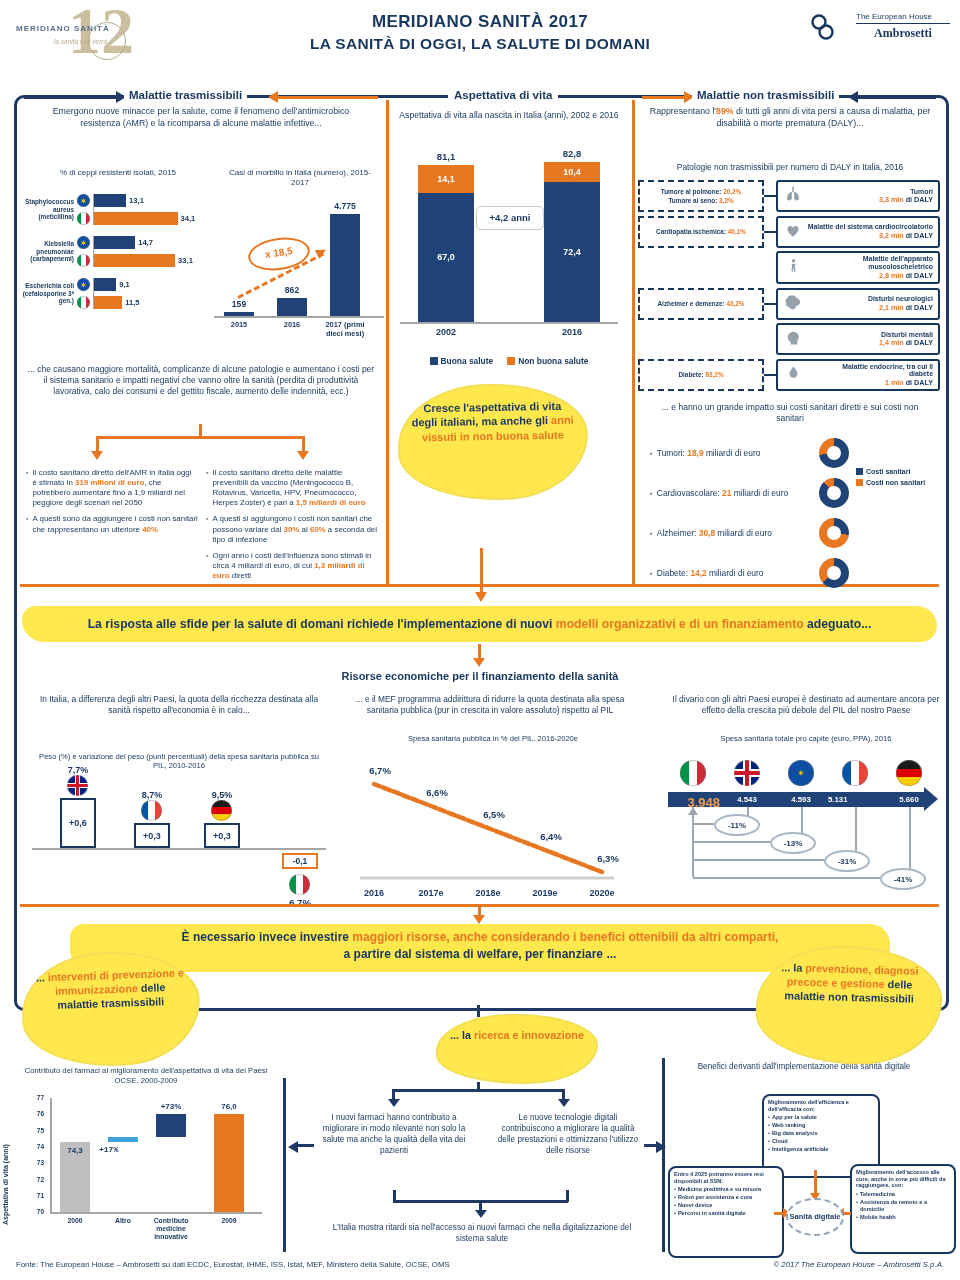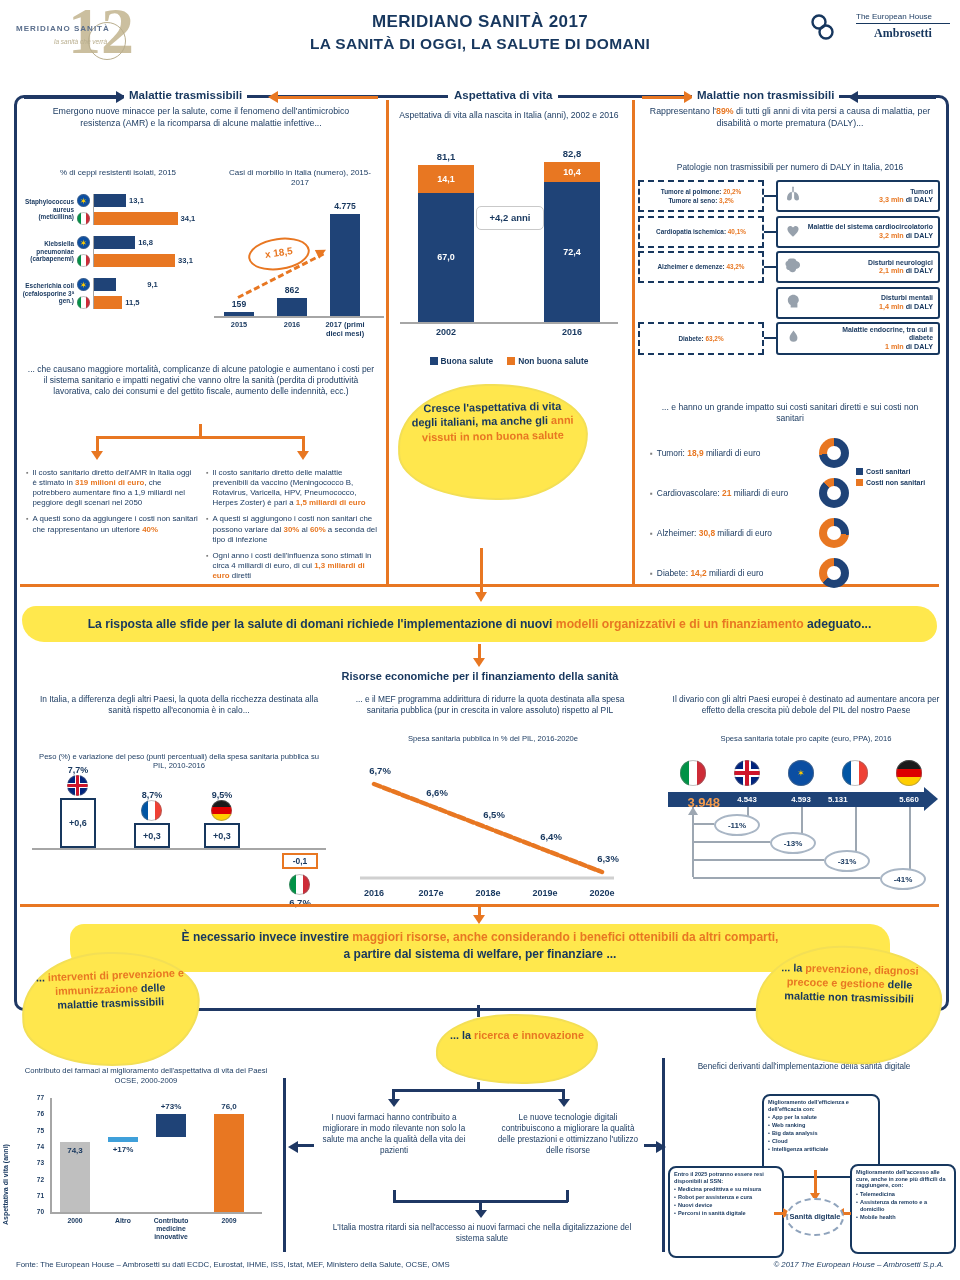--- a/index.html
+++ b/index.html
@@ -100,38 +100,38 @@
       </div>
       <div style="display: flex; align-items: center; margin-bottom: 11px;">
         <div style="width: 52px; font-size: 6.4px; font-weight: bold; text-align: right; line-height: 1.15; color: rgb(23, 55, 94); flex: 0 0 auto;">Klebsiella pneumoniae (carbapenemi)</div>
         <div style="display: flex; flex-direction: column; gap: 5px; margin: 0px 3px; flex: 0 0 auto; width: 13px;">
           <div class="flag eu" style="position: relative; width: 13px; height: 13px; flex: 0 0 auto;"></div>
           <div class="flag it" style="position: relative; width: 13px; height: 13px; flex: 0 0 auto;"></div>
         </div>
         <div style="display: flex; flex-direction: column; gap: 5px; border-left: 1.5px solid rgb(166, 166, 166); flex: 1 1 0%;">
           <div style="display: flex; align-items: center; gap: 3px; height: 13px;">
             <div style="width: 41.16px; height: 13px; background: rgb(31, 67, 119); flex: 0 0 auto;"></div>
-            <div style="font-size: 7.6px; font-weight: bold; color: rgb(23, 55, 94);">16,8</div>
+            <div style="font-size: 7.6px; font-weight: bold; color: rgb(23, 55, 94);">14,7</div>
           </div>
           <div style="display: flex; align-items: center; gap: 3px; height: 13px;">
             <div style="width: 81.095px; height: 13px; background: rgb(232, 119, 34); flex: 0 0 auto;"></div>
             <div style="font-size: 7.6px; font-weight: bold; color: rgb(23, 55, 94);">33,1</div>
           </div>
         </div>
       </div>
       <div style="display: flex; align-items: center; margin-bottom: 11px;">
         <div style="width: 52px; font-size: 6.4px; font-weight: bold; text-align: right; line-height: 1.15; color: rgb(23, 55, 94); flex: 0 0 auto;">Escherichia coli (cefalosporine 3ª gen.)</div>
         <div style="display: flex; flex-direction: column; gap: 5px; margin: 0px 3px; flex: 0 0 auto; width: 13px;">
           <div class="flag eu" style="position: relative; width: 13px; height: 13px; flex: 0 0 auto;"></div>
           <div class="flag it" style="position: relative; width: 13px; height: 13px; flex: 0 0 auto;"></div>
         </div>
         <div style="display: flex; flex-direction: column; gap: 5px; border-left: 1.5px solid rgb(166, 166, 166); flex: 1 1 0%;">
           <div style="display: flex; align-items: center; gap: 3px; height: 13px;">
             <div style="width: 22.295px; height: 13px; background: rgb(31, 67, 119); flex: 0 0 auto;"></div>
-            <div style="font-size: 7.6px; font-weight: bold; color: rgb(23, 55, 94); margin-left: 28px;">9,1</div>
+            <div style="font-size: 7.6px; font-weight: bold; color: rgb(23, 55, 94);">9,1</div>
           </div>
           <div style="display: flex; align-items: center; gap: 3px; height: 13px;">
             <div style="width: 28.175px; height: 13px; background: rgb(232, 119, 34); flex: 0 0 auto;"></div>
             <div style="font-size: 7.6px; font-weight: bold; color: rgb(23, 55, 94);">11,5</div>
           </div>
         </div>
       </div>
     </div>
 
   <div class="abs c" style="left:222px;top:168px;width:156px;font-size:8px;line-height:1.25">Casi di morbillo in Italia (numero), 2015-2017</div>
@@ -240,20 +240,34 @@
           <div style="font-size: 6.4px; font-weight: bold; text-align: center; line-height: 1.2; color: rgb(23, 55, 94);">Cardiopatia ischemica: <span class="o">40,1%</span></div>
         </div>
         <div style="width: 12px; align-self: center; border-top: 2px dashed rgb(23, 55, 94); flex: 0 0 auto;"></div>
         <div style="flex: 1 1 0%; border: 2px solid rgb(23, 55, 94); border-radius: 3px; display: flex; align-items: center; padding: 2px 5px; gap: 4px; background: rgb(255, 255, 255);">
           <div style="width: 20px; flex: 0 0 auto; text-align: center;"><svg viewBox="0 0 24 24" width="18" height="18" fill="#97A1AC">
               <path d="M12 21C5.5 15.5 3 11 5.5 8c2-2.4 5-1.6 6.5.8C13.5 6.4 16.5 5.6 18.5 8c2.5 3 0 7.5-6.5 13z"></path>
             </svg></div>
           <div style="flex: 1 1 0%; text-align: right;">
             <div style="font-size: 6.9px; font-weight: bold; line-height: 1.15; color: rgb(23, 55, 94);">Malattie del sistema cardiocircolatorio</div>
             <div style="font-size: 7.2px; font-weight: bold; color: rgb(23, 55, 94);"><span class="o">3,2 mln</span> di DALY</div>
+          </div>
+        </div>
+      </div>
+      <div style="display: flex; align-items: stretch; margin-bottom: 3.5px; min-height: 32px;">
+        <div style="width: 126px; border: 2px dashed rgb(23, 55, 94); padding: 2px 4px; display: flex; flex-direction: column; justify-content: center; gap: 1px; flex: 0 0 auto; box-sizing: border-box; visibility: hidden;"></div>
+        <div style="width: 12px; align-self: center; border-top: 2px dashed rgb(23, 55, 94); flex: 0 0 auto; visibility: hidden;"></div>
+        <div style="flex: 1 1 0%; border: 2px solid rgb(23, 55, 94); border-radius: 3px; display: flex; align-items: center; padding: 2px 5px; gap: 4px; background: rgb(255, 255, 255);">
+          <div style="width: 20px; flex: 0 0 auto; text-align: center;"><svg viewBox="0 0 24 24" width="15" height="21" fill="#97A1AC">
+              <circle cx="12" cy="4.5" r="2.8"></circle>
+              <path d="M9 9h6l-.8 7H15v6h-2.2v-5h-1.6v5H9v-6h.8z"></path>
+            </svg></div>
+          <div style="flex: 1 1 0%; text-align: right;">
+            <div style="font-size: 6.9px; font-weight: bold; line-height: 1.15; color: rgb(23, 55, 94);">Malattie dell'apparato muscoloscheletrico</div>
+            <div style="font-size: 7.2px; font-weight: bold; color: rgb(23, 55, 94);"><span class="o">2,8 mln</span> di DALY</div>
           </div>
         </div>
       </div>
       <div style="display: flex; align-items: stretch; margin-bottom: 3.5px; min-height: 32px;">
         <div style="width: 126px; border: 2px dashed rgb(23, 55, 94); padding: 2px 4px; display: flex; flex-direction: column; justify-content: center; gap: 1px; flex: 0 0 auto; box-sizing: border-box;">
           <div style="font-size: 6.4px; font-weight: bold; text-align: center; line-height: 1.2; color: rgb(23, 55, 94);">Alzheimer e demenze: <span class="o">43,2%</span></div>
         </div>
         <div style="width: 12px; align-self: center; border-top: 2px dashed rgb(23, 55, 94); flex: 0 0 auto;"></div>
         <div style="flex: 1 1 0%; border: 2px solid rgb(23, 55, 94); border-radius: 3px; display: flex; align-items: center; padding: 2px 5px; gap: 4px; background: rgb(255, 255, 255);">
           <div style="width: 20px; flex: 0 0 auto; text-align: center;"><svg viewBox="0 0 26 24" width="19" height="18" fill="#97A1AC">
@@ -422,21 +436,21 @@
       <div style="position: absolute; left: 8px; top: 53px; width: 20px; text-align: right; font-size: 6.5px; font-weight: bold; color: rgb(23, 55, 94);">74</div>
       <div style="position: absolute; left: 8px; top: 69px; width: 20px; text-align: right; font-size: 6.5px; font-weight: bold; color: rgb(23, 55, 94);">73</div>
       <div style="position: absolute; left: 8px; top: 86px; width: 20px; text-align: right; font-size: 6.5px; font-weight: bold; color: rgb(23, 55, 94);">72</div>
       <div style="position: absolute; left: 8px; top: 102px; width: 20px; text-align: right; font-size: 6.5px; font-weight: bold; color: rgb(23, 55, 94);">71</div>
       <div style="position: absolute; left: 8px; top: 118px; width: 20px; text-align: right; font-size: 6.5px; font-weight: bold; color: rgb(23, 55, 94);">70</div>
       <div style="position: absolute; left: 34px; top: 8px; width: 1.5px; height: 114px; background: rgb(166, 166, 166);"></div>
       <div style="position: absolute; left: 44px; top: 52px; width: 30px; height: 70px; background: rgb(191, 191, 191);"></div>
       <div style="position: absolute; left: 35px; top: 56px; width: 48px; text-align: center; font-size: 8px; font-weight: bold; color: rgb(23, 55, 94);">74,3</div>
       <div style="position: absolute; left: 32px; top: 127px; width: 54px; text-align: center; font-size: 6.8px; font-weight: bold; line-height: 1.15; color: rgb(23, 55, 94);">2000</div>
       <div style="position: absolute; left: 92px; top: 47px; width: 30px; height: 5px; background: rgb(63, 160, 218);"></div>
-      <div style="position: absolute; left: 83px; top: 55px; width: 48px; text-align: center; font-size: 8px; font-weight: bold; color: rgb(23, 55, 94);">+17%</div>
+      <div style="position: absolute; left: 83px; top: 55px; width: 48px; text-align: left; font-size: 8px; font-weight: bold; color: rgb(23, 55, 94); font-family: Liberation Mono, monospace;">+17%</div>
       <div style="position: absolute; left: 80px; top: 127px; width: 54px; text-align: center; font-size: 6.8px; font-weight: bold; line-height: 1.15; color: rgb(23, 55, 94);">Altro</div>
       <div style="position: absolute; left: 140px; top: 24px; width: 30px; height: 23px; background: rgb(31, 67, 119);"></div>
       <div style="position: absolute; left: 131px; top: 12px; width: 48px; text-align: center; font-size: 8px; font-weight: bold; color: rgb(23, 55, 94);">+73%</div>
       <div style="position: absolute; left: 128px; top: 127px; width: 54px; text-align: center; font-size: 6.8px; font-weight: bold; line-height: 1.15; color: rgb(23, 55, 94);">Contributo medicine innovative</div>
       <div style="position: absolute; left: 198px; top: 24px; width: 30px; height: 98px; background: rgb(232, 119, 34);"></div>
       <div style="position: absolute; left: 189px; top: 12px; width: 48px; text-align: center; font-size: 8px; font-weight: bold; color: rgb(23, 55, 94);">76,0</div>
       <div style="position: absolute; left: 186px; top: 127px; width: 54px; text-align: center; font-size: 6.8px; font-weight: bold; line-height: 1.15; color: rgb(23, 55, 94);">2009</div>
       <div style="position: absolute; left: 34px; top: 122px; width: 212px; height: 1.5px; background: rgb(166, 166, 166);"></div>
     </div>
 

